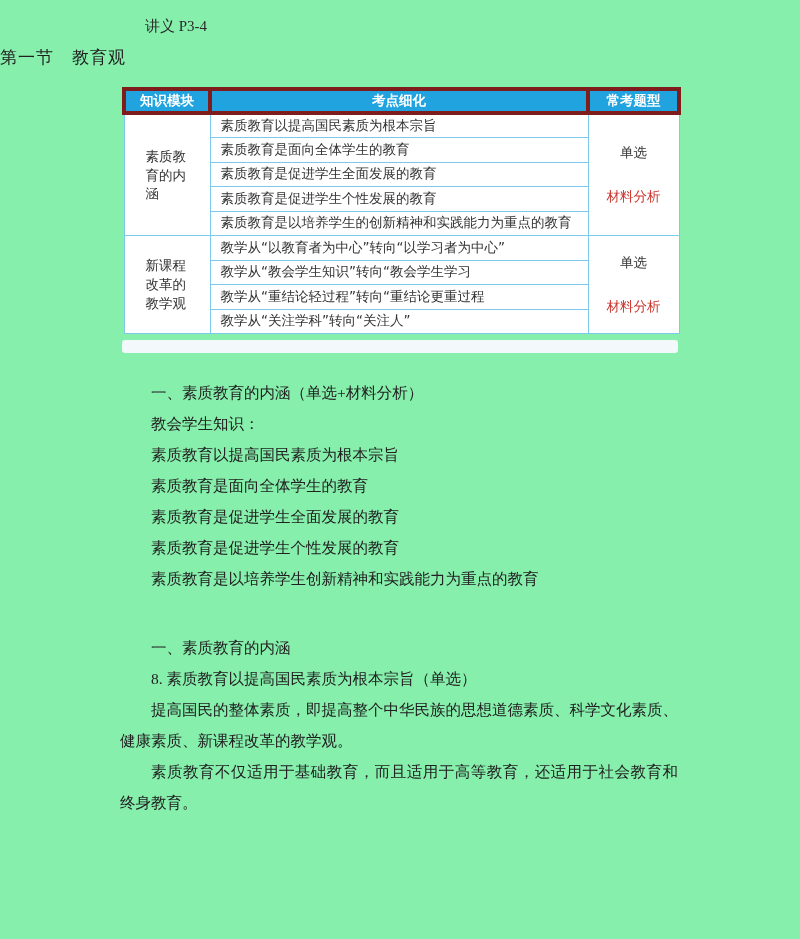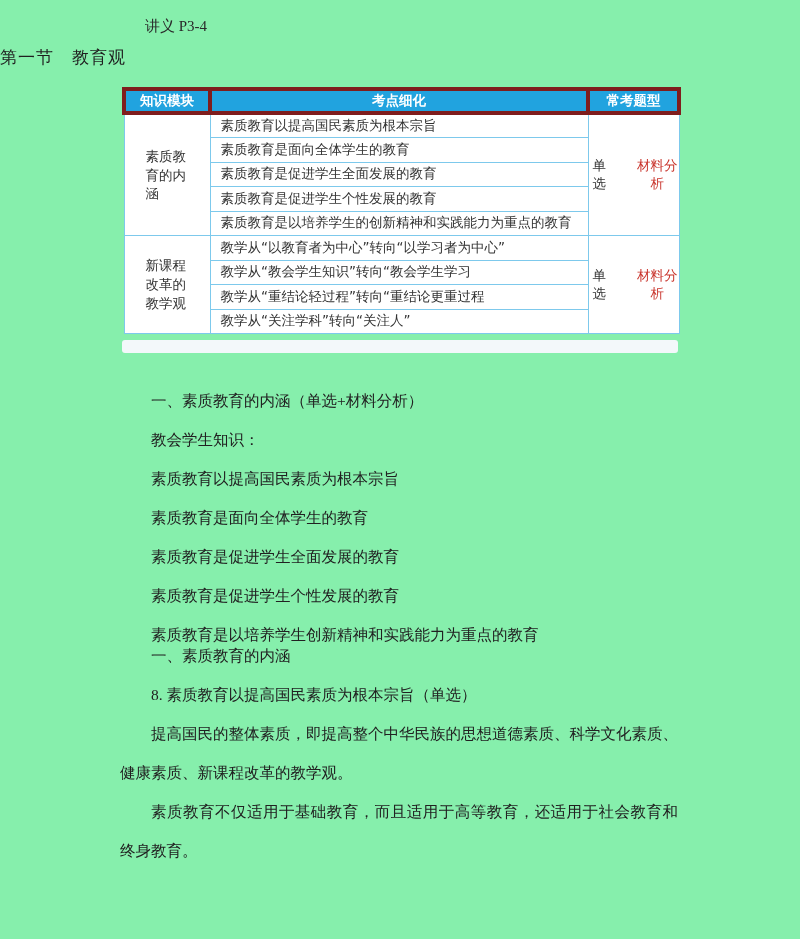--- a/index.html
+++ b/index.html
@@ -40,36 +40,36 @@
     font-size:13.5px; color:#333333;
     height:24.5px; vertical-align:middle;
     background:#ffffff;
   }
   td.cell-module {
     color:#c9342c; text-align:left;
     padding:0 21px; line-height:1.4; font-size:13.5px;
   }
   td.cell-point { text-align:left; padding:0 6px 0 10px; }
   td.cell-types { text-align:center; }
-  .types-stack { display:flex; flex-direction:row; align-items:center; gap:26px; }
+  .types-stack { display:flex; flex-direction:column; align-items:center; gap:26px; }
   .type-primary { color:#333333; }
   .type-secondary { color:#c9342c; }
 
   .table-shadow-band {
     position:absolute; left:122px; top:340px;
     width:556px; height:13px;
     background:#f3f8fa; border-radius:3px;
   }
 
   
   .text-block {
     position:absolute; left:120px; width:558px;
     font-size:15.5px; color:#212121;
   }
-  .text-block .line { height:31px; line-height:31px; white-space:nowrap;margin-top:8px; }
+  .text-block .line { height:31px; line-height:31px; white-space:nowrap; }
   .text-block .line.indent { padding-left:31px; }
   .text-block .line.justify {
     white-space:normal; text-align:justify; text-align-last:justify;
     overflow:hidden;
   }
   .block-summary { top:377px; }
   .block-detail  { top:632px; }
 </style>
 </head>
 <body>

